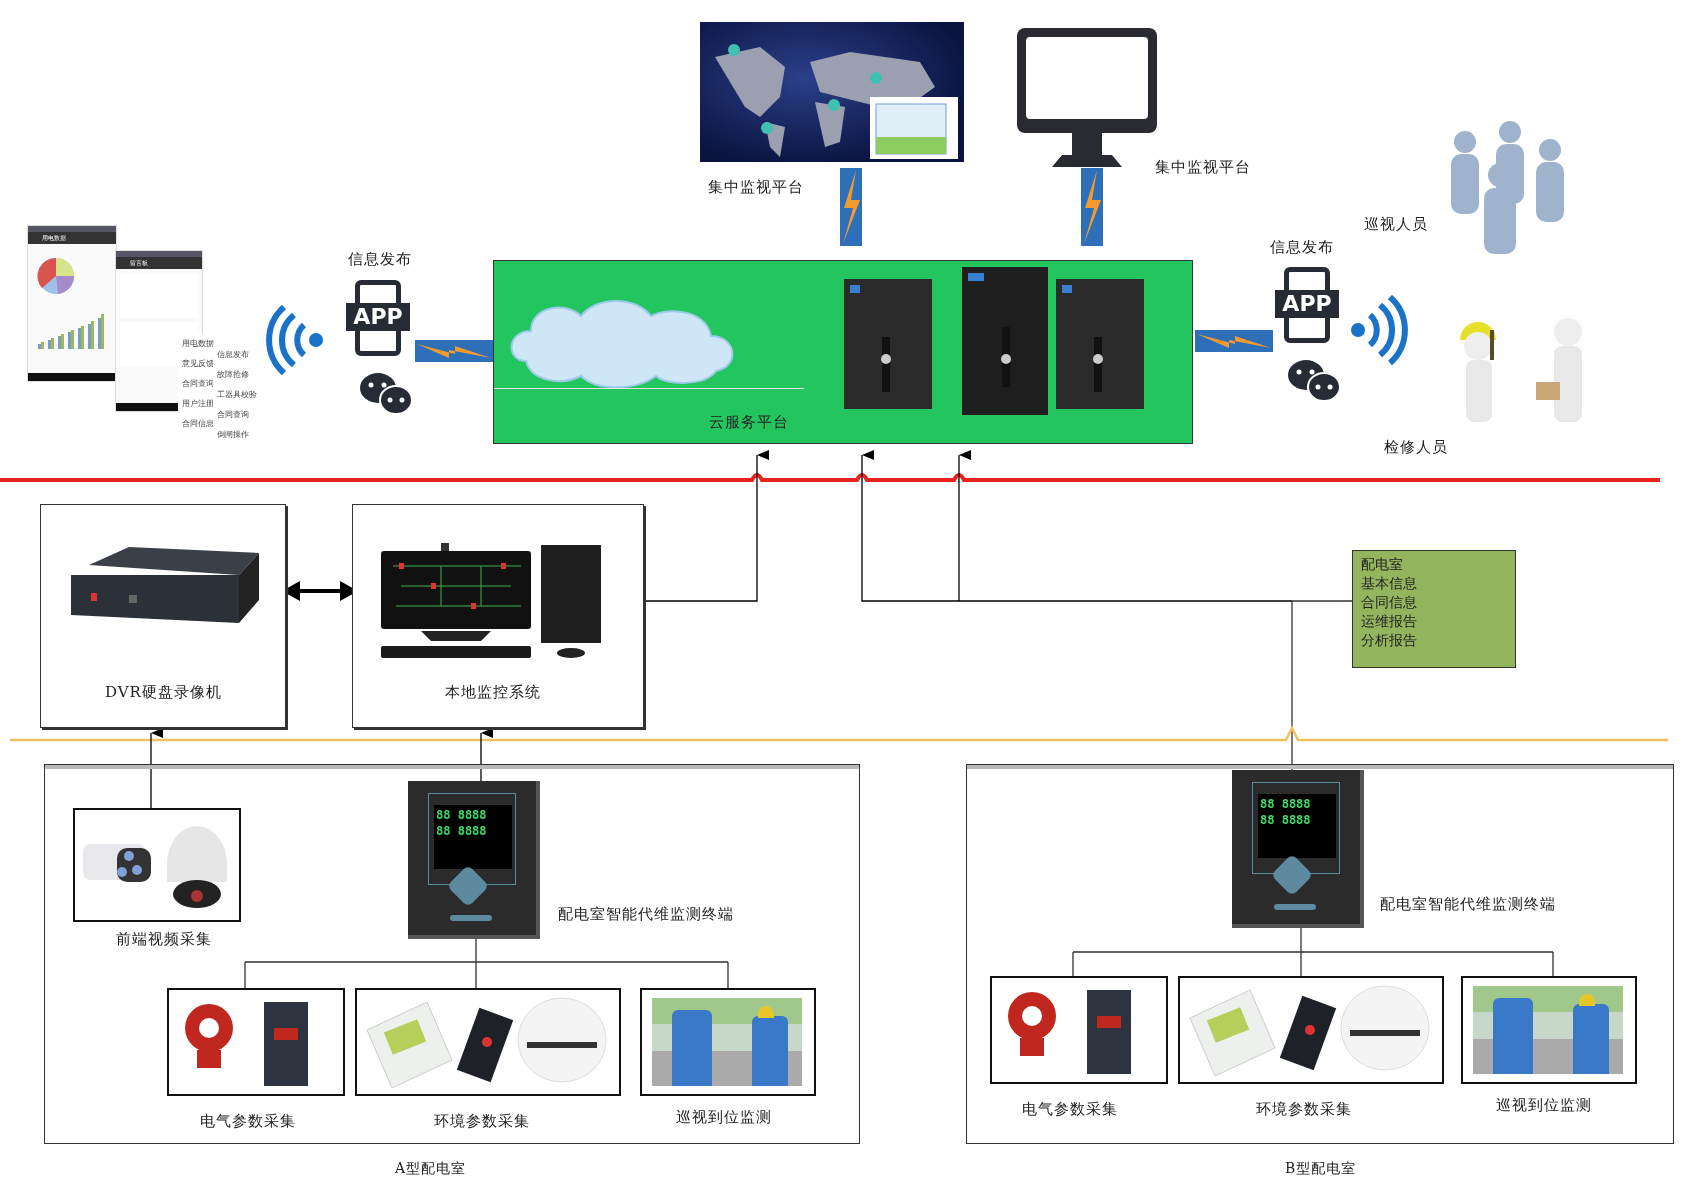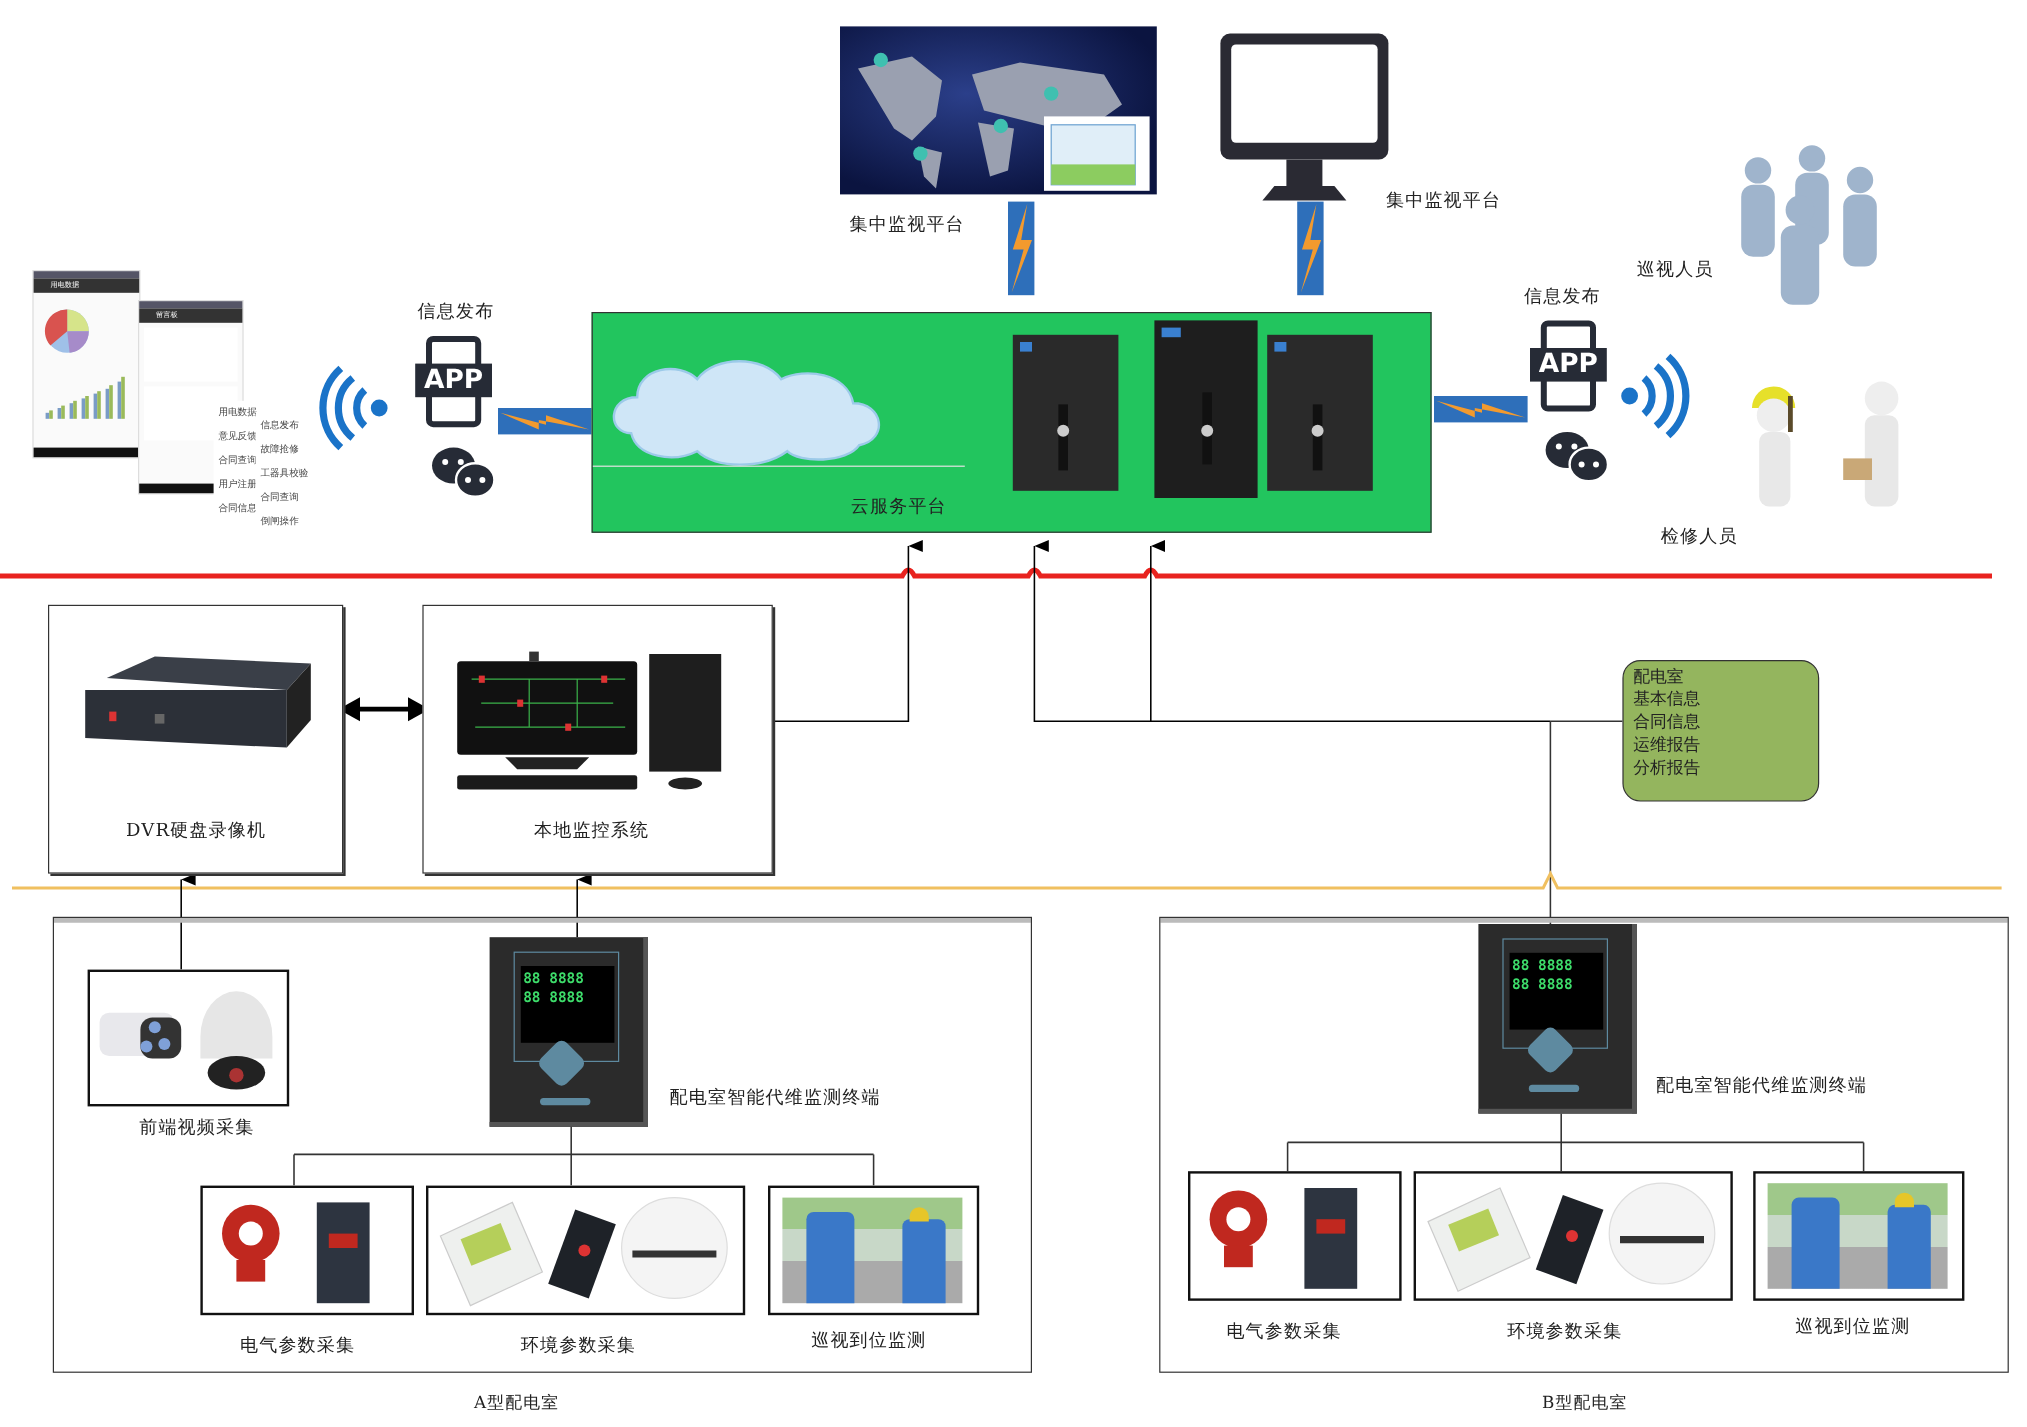--- a/index.html
+++ b/index.html
@@ -260,21 +260,21 @@
       </g>
     <rect x="60" y="2" width="8" height="8" fill="#333"></rect>
     <path d="M40 90 L110 90 L100 100 L50 100 Z" fill="#222"></path>
     <rect x="0" y="105" width="150" height="12" rx="2" fill="#1a1a1a"></rect>
     <rect x="160" y="4" width="60" height="98" fill="#1e1e1e"></rect>
     <ellipse cx="190" cy="112" rx="14" ry="5" fill="#222"></ellipse>
   </svg>
   <div class="lbl" style="left:92px;top:178px;">本地监控系统</div>
 </div>
 
-<div class="infobox" style="left:1352px;top:550px;width:146px;height:108px;border-radius:15px;">
+<div class="infobox" style="left:1352px;top:550px;width:146px;height:108px;">
   <div>配电室</div>
   <div>基本信息</div>
   <div>合同信息</div>
   <div>运维报告</div>
   <div>分析报告</div>
 </div>
 
 <div class="room" style="left:44px;top:764px;width:814px;height:378px;"></div>
 
 <div class="dev" style="left:73px;top:808px;width:164px;height:110px;">

